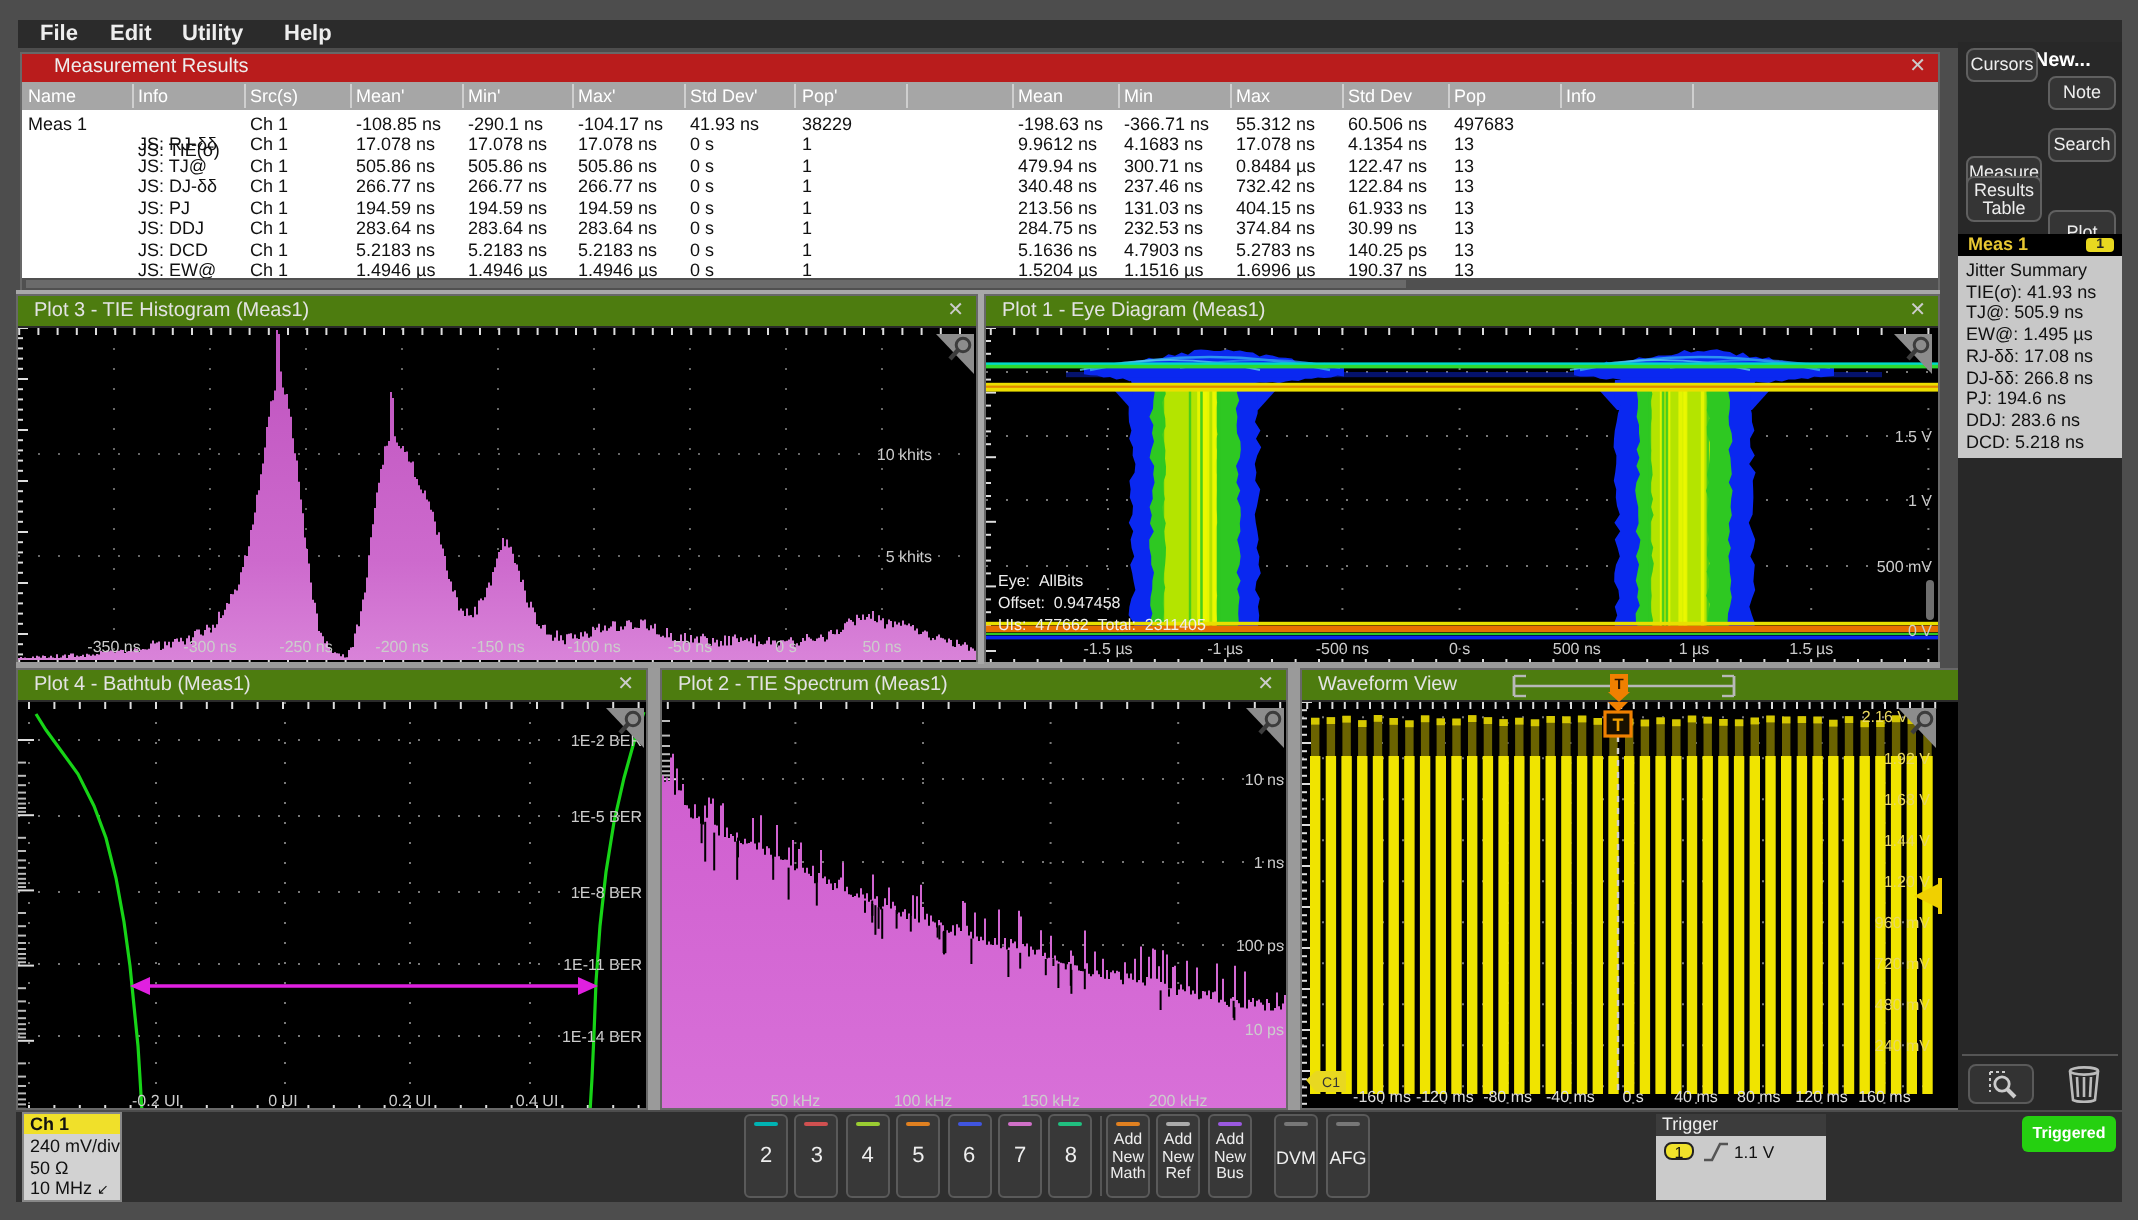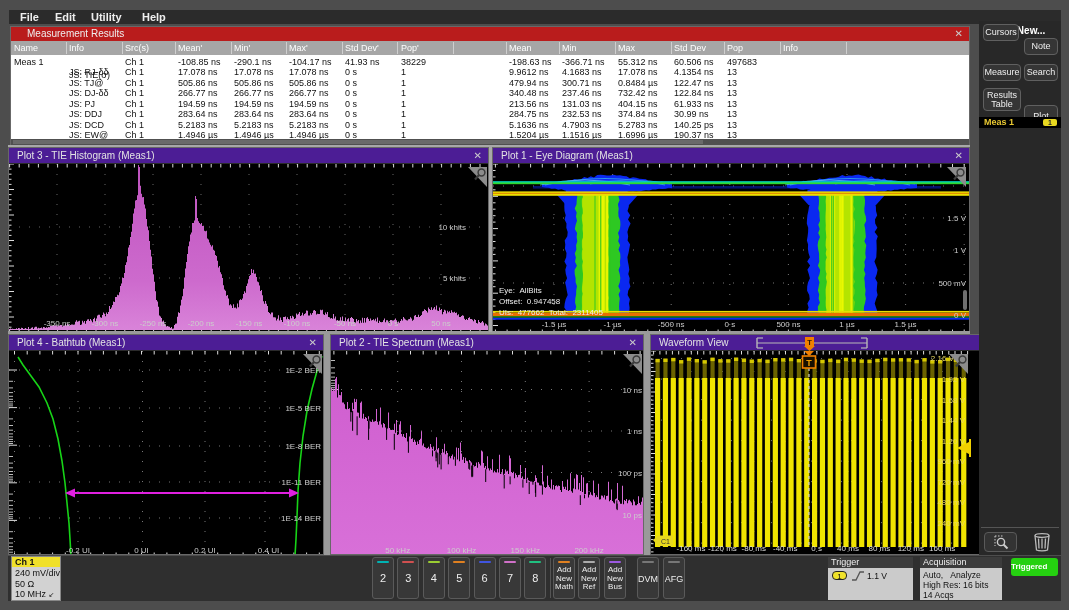--- a/index.html
+++ b/index.html
@@ -1,16 +1,16 @@
 <!DOCTYPE html>
 <html><head><meta charset="utf-8"><style>
 *{margin:0;padding:0;box-sizing:border-box}
 body{width:1069px;height:610px;background:#4d4d4d;font-family:"Liberation Sans",sans-serif;position:relative;overflow:hidden}
 .win{position:absolute;border:1px solid #686868;background:#000;overflow:hidden}
-.tbar{position:absolute;left:0;top:0;right:0;height:16px;background:#4c1d95;color:#e3e3e3;font-size:10px;line-height:16px;padding-left:8px;border-bottom:1px solid #2a2a2a}
+.tbar{position:absolute;left:0;top:0;right:0;height:16px;background:#4d7c0f;color:#e3e3e3;font-size:10px;line-height:16px;padding-left:8px;border-bottom:1px solid #2a2a2a}
 .tx{position:absolute;right:6px;top:0;color:#ccc;font-size:10px;line-height:16px}
 .sbtn{position:absolute;background:#353535;border:1px solid #606060;border-radius:4px;color:#eee;font-size:9px;text-align:center;display:flex;align-items:center;justify-content:center;line-height:9px}
 .chbtn{position:absolute;width:22px;height:42px;background:#383838;border:1px solid #5a5a5a;border-radius:3px;color:#eee;font-size:11px;text-align:center;padding-top:14px}
 .chbtn i{position:absolute;left:4px;right:4px;top:3px;height:2px;border-radius:1px}
 .chbtn.small{font-size:8px;line-height:8.6px;padding-top:8px}
 .chbtn.mid{font-size:9px;padding-top:16px}
 .ibox{position:absolute;background:#cbcbcb;color:#111;font-size:8.6px;white-space:nowrap}
 .ibox .it{background:#3c3c3c;color:#eee;height:11px;line-height:11px;padding-left:3px;font-size:9px}
 .ibox .ln{padding-left:3px;line-height:10px}
 </style></head><body>
@@ -1079,25 +1079,36 @@
 <div style="position:absolute;left:8px;top:144.5px;width:962px;height:2.5px;background:#a8a8a8"></div>
 <div style="position:absolute;left:8px;top:331px;width:962px;height:3px;background:#9a9a9a"></div>
 <div style="position:absolute;left:489px;top:147px;width:3px;height:185px;background:#a8a8a8"></div>
 <div style="position:absolute;left:324px;top:334px;width:6px;height:221px;background:#9a9a9a"></div>
 <div style="position:absolute;left:644px;top:334px;width:6px;height:221px;background:#9a9a9a"></div>
 
 <div style="position:absolute;left:979px;top:21px;width:82px;height:534px;background:#282828">
   <div style="text-align:center;color:#fff;font-size:10px;font-weight:bold;padding-top:4px">Add New...</div>
   <div class="sbtn" style="left:4px;top:3px;width:36px;height:17px">Cursors</div>
     <div class="sbtn" style="left:45px;top:17px;width:34px;height:17px">Note</div>
-    <div class="sbtn" style="left:4px;top:43px;width:38px;height:17px">Measure</div>
+    <div class="sbtn" style="left:4px;top:57px;width:38px;height:17px">Measure</div>
     <div class="sbtn" style="left:45px;top:43px;width:34px;height:17px">Search</div>
     <div class="sbtn" style="left:4px;top:67px;width:38px;height:23px">Results<br>Table</div>
     <div class="sbtn" style="left:45px;top:84px;width:34px;height:23px">Plot</div>
   <div style="position:absolute;left:0;top:96px;width:82px;height:11px;background:#000;color:#e8c832;font-size:9px;font-weight:bold;line-height:11px;padding-left:5px">Meas 1<i style="position:absolute;right:4px;top:2px;width:14px;height:7px;background:#e8d820;border-radius:2px"></i><b style="position:absolute;right:9px;top:0px;color:#222;font-size:7px;font-weight:bold">1</b></div>
+  <div style="position:absolute;left:0;top:107px;width:82px;height:101px;background:#c8c8c8;color:#111;font-size:9px;line-height:10.7px;padding:2px 0 0 4px">
+      <div>Jitter Summary</div>
+      <div>TIE(σ): 41.93 ns</div>
+      <div>TJ@: 505.9 ns</div>
+      <div>EW@: 1.495 µs</div>
+      <div>RJ-δδ: 17.08 ns</div>
+      <div>DJ-δδ: 266.8 ns</div>
+      <div>PJ: 194.6 ns</div>
+      <div>DDJ: 283.6 ns</div>
+      <div>DCD: 5.218 ns</div>
+    </div>
   <div style="position:absolute;left:2px;top:506px;width:78px;height:1px;background:#555"></div>
   <div style="position:absolute;left:5px;top:511px;width:33px;height:20px;background:#333;border:1px solid #5a5a5a;border-radius:4px;padding:1px 0 0 1px"><svg width="30" height="17" viewBox="0 0 30 17">
         <g stroke="#ccc" stroke-width="1">
           <line x1="9" y1="2" x2="9" y2="12" stroke-dasharray="1.5 1.5"></line>
           <line x1="9" y1="2" x2="17" y2="2" stroke-dasharray="1.5 1.5"></line>
         </g>
         <circle cx="15" cy="8" r="3.6" fill="none" stroke="#ccc" stroke-width="1.4"></circle>
         <line x1="17.5" y1="10.5" x2="21.5" y2="14.5" stroke="#ccc" stroke-width="2"></line>
       </svg></div>
   <div style="position:absolute;left:54px;top:511px"><svg width="18" height="20" viewBox="0 0 18 20">
@@ -1130,20 +1141,14 @@
     <div class="chbtn mid" style="left:655px;top:1px"><i style="background:#777"></i>AFG</div>
   <div style="position:absolute;left:542px;top:2px;width:1px;height:40px;background:#555"></div>
   <div class="ibox" style="left:820px;top:1px;width:85px;height:43px">
     <div class="it">Trigger</div>
     <div style="position:absolute;left:4px;top:14px;width:15px;height:9px;background:#f0e22a;border:1.5px solid #222;border-radius:4px;color:#111;font-size:8px;text-align:center;line-height:9px">1</div>
     <span style="position:absolute;left:23px;top:13px"><svg width="14" height="12" viewBox="0 0 14 12">
           <path d="M1,10 L5,10 L9,2 L13,2" stroke="#555" stroke-width="1.3" fill="none"></path>
         </svg></span>
     <span style="position:absolute;left:39px;top:14px">1.1 V</span>
   </div>
-  <div class="ibox" style="left:912px;top:1px;width:82px;height:43px">
-    <div class="it">Acquisition</div>
-    <div class="ln" style="padding-top:2px">Auto,&nbsp;&nbsp;&nbsp;Analyze</div>
-    <div class="ln">High Res: 16 bits</div>
-    <div class="ln">14 Acqs</div>
-  </div>
-  <div style="position:absolute;left:1003px;top:2px;width:47px;height:18px;background:#25d010;border-radius:3px;color:#fff;font-size:8px;font-weight:bold;line-height:18px">Triggered</div>
+  <div style="position:absolute;left:1003px;top:2px;width:47px;height:18px;background:#25d010;border-radius:3px;color:#fff;font-size:8px;font-weight:bold;text-align:center;line-height:18px">Triggered</div>
 </div>
 
 </body></html>

